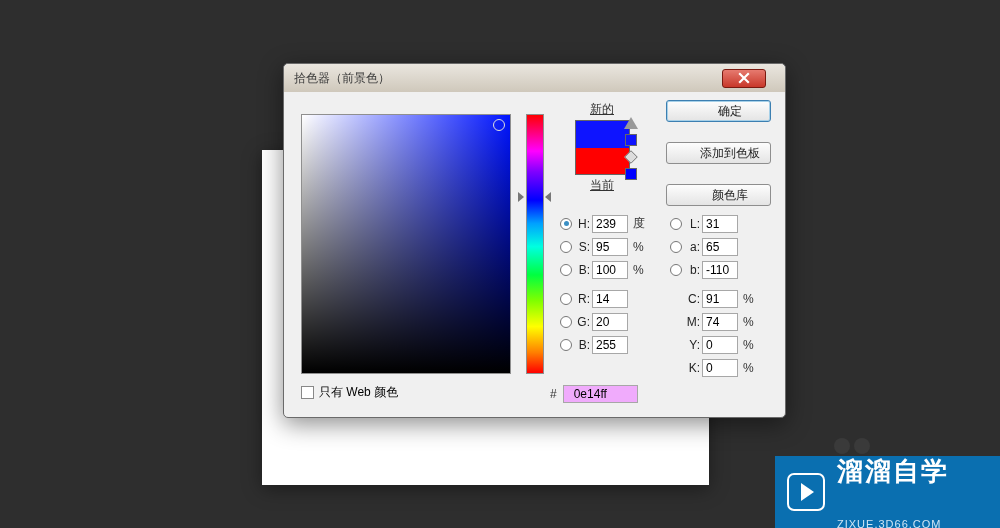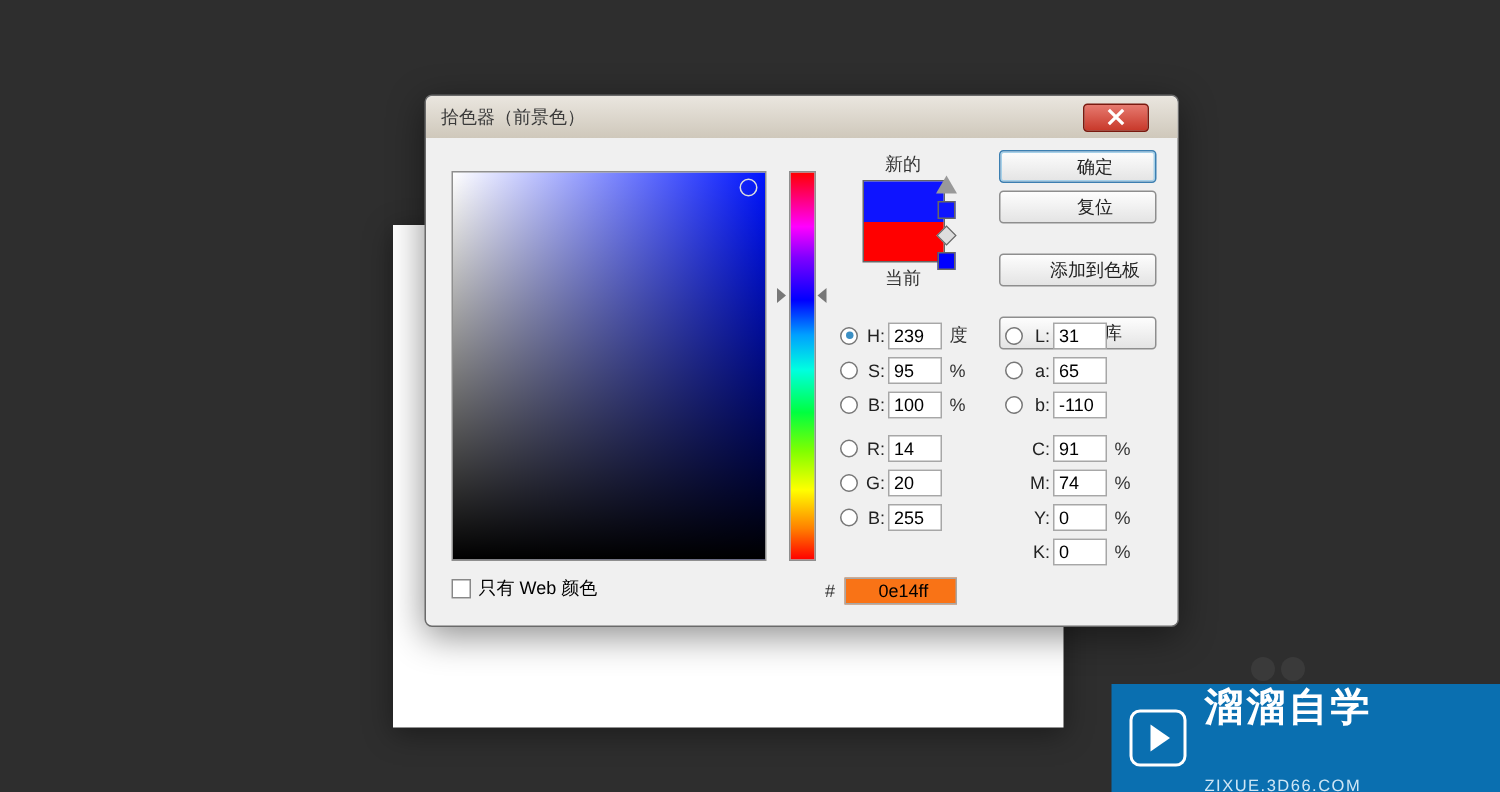--- a/index.html
+++ b/index.html
@@ -97,21 +97,21 @@
   }
   .hue-pointer-l { left: 234px; border-left: 6px solid #777; }
   .hue-pointer-r { left: 261px; border-right: 6px solid #777; }
 
   .swatch-area {
     position: absolute;
     left: 278px; top: 9px;
     width: 80px;
     text-align: center;
   }
-  .swatch-area .lbl { font-size: 12px; color: #333; }
+  .swatch-area .lbl { font-size: 12px; color: #333; text-decoration: underline; }
   .swatch-pair {
     margin: 2px auto 2px;
     width: 55px; height: 55px;
     border: 1px solid #666;
     display: flex; flex-direction: column;
   }
   .swatch-pair .new { flex:1; background: #0e14ff; }
   .swatch-pair .cur { flex:1; background: #ff0000; }
 
   .warn-stack {
@@ -199,30 +199,30 @@
 
   .hex-row {
     position: absolute;
     left: 266px; top: 293px;
     display: flex; align-items: center; gap: 6px;
   }
   .hex-row .hash { color: #333; }
   .hex-in {
     width: 75px; height: 18px;
     border: 1px solid #a7a7a7;
-    background: #f97316;
-    padding: 0 22px;
+    background: #f0abfc;
+    padding: 0 10px;
     font-size: 12px;
     display: flex; align-items: center;
   }
 
   .brand {
     position: absolute;
     right: 0; bottom: 0;
-    width: 259px; height: 72px;
+    width: 225px; height: 72px;
     background: #0a6fb0;
     display: flex; align-items: center;
     gap: 12px;
     padding: 0 12px;
     color: #fff;
   }
   .brand .play {
     width: 38px; height: 38px;
     border: 2px solid #fff;
     border-radius: 7px;
@@ -289,21 +289,20 @@
 
     <div class="warn-stack">
       <div class="warn-tri"></div>
       <div class="small-sw" style="background:#0e14ff"></div>
       <div class="cube-icon"></div>
       <div class="small-sw" style="background:#0000ff"></div>
     </div>
 
     <div class="btn-col">
       <div class="win-btn primary">确定</div>
-      <div class="win-btn">复位</div>
       <div class="btn-gap"></div>
       <div class="win-btn">添加到色板</div>
       <div class="btn-gap"></div>
       <div class="win-btn">颜色库</div>
     </div>
 
     <div class="fields">
 
       <div class="col-l">
         <div class="row">

